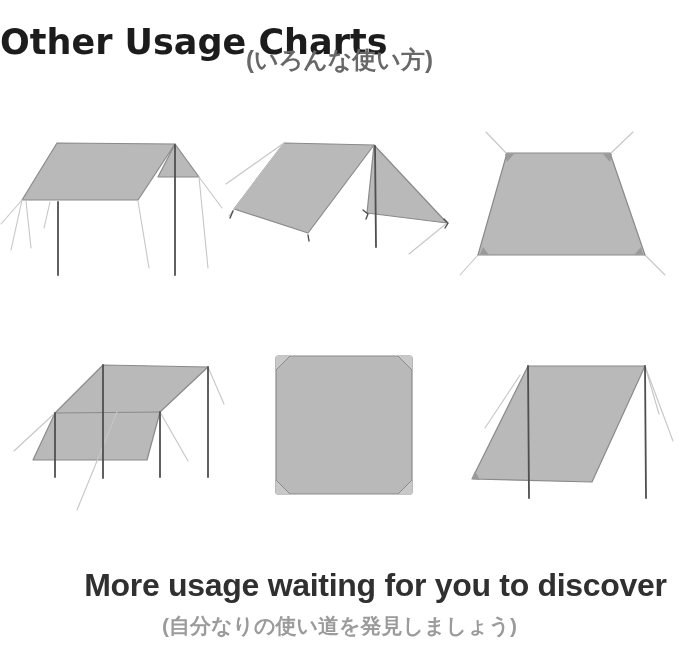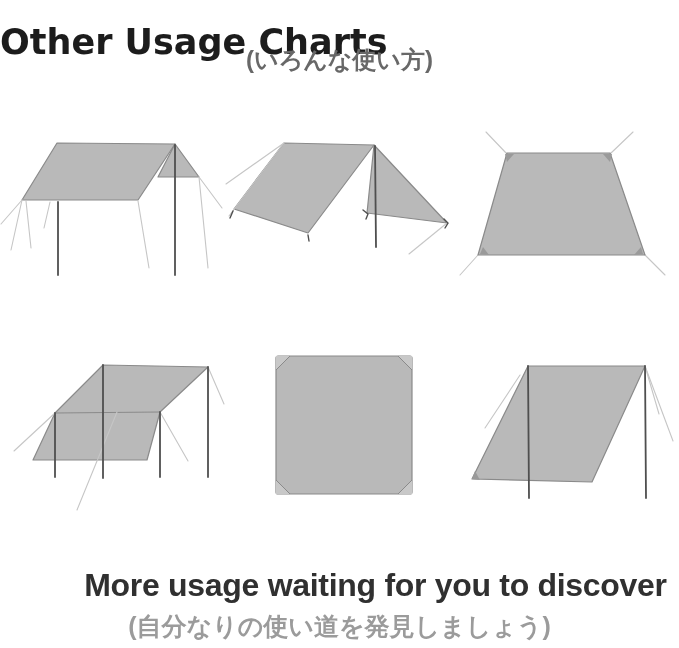--- a/index.html
+++ b/index.html
@@ -38,21 +38,21 @@
     line-height: 40px;
     letter-spacing: -0.3px;
     color: var(--footer-heading-text, #303030);
     padding-left: 36px;
   }
   .footer-jp {
     position: absolute;
     top: 611px; left: 0; width: 100%;
     text-align: center;
     font-weight: 700;
-    font-size: 25px;
+    font-size: 21px;
     line-height: 30px;
     color: var(--footer-subtitle-text, #9b9b9b);
   }
   .diagram { position: absolute; }
   .tarp {
     fill: var(--tarp-fill, #b9b9b9);
     stroke: var(--tarp-outline, #8a8a8a);
     stroke-width: 1.2;
     stroke-linejoin: round;
   }

